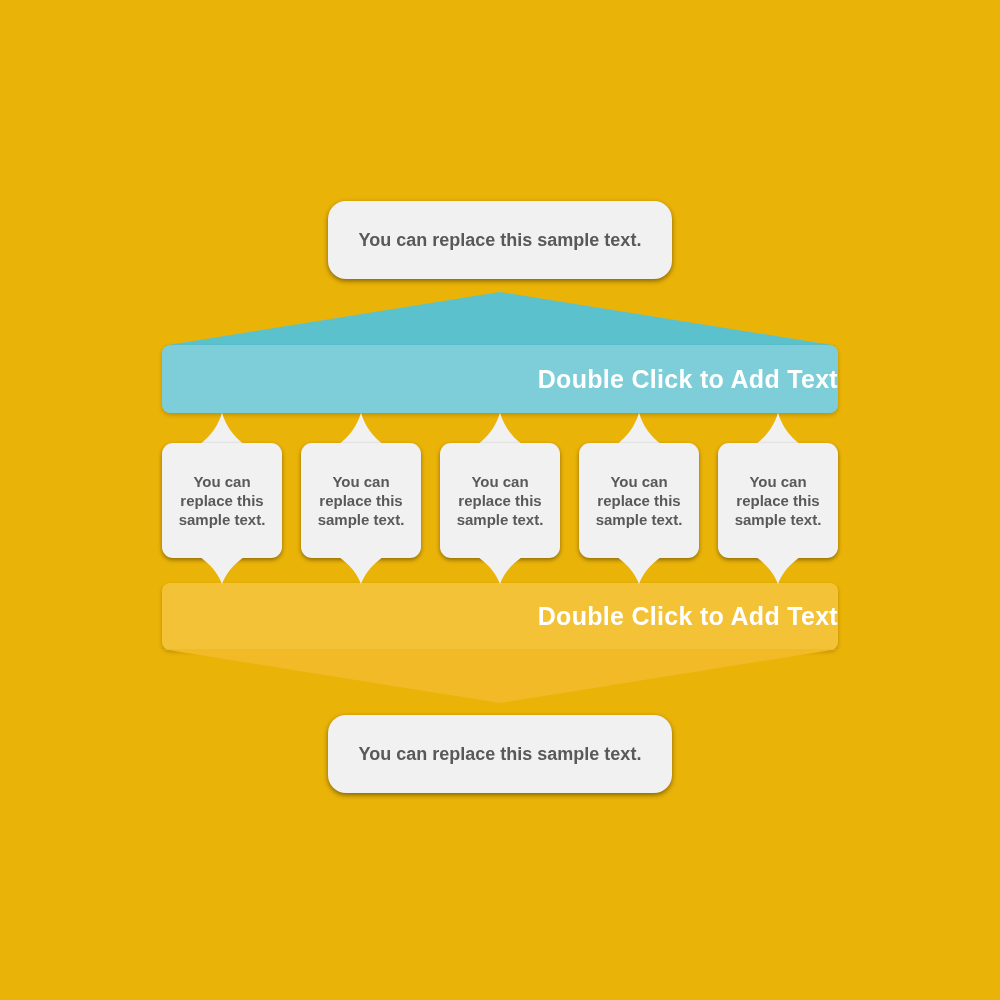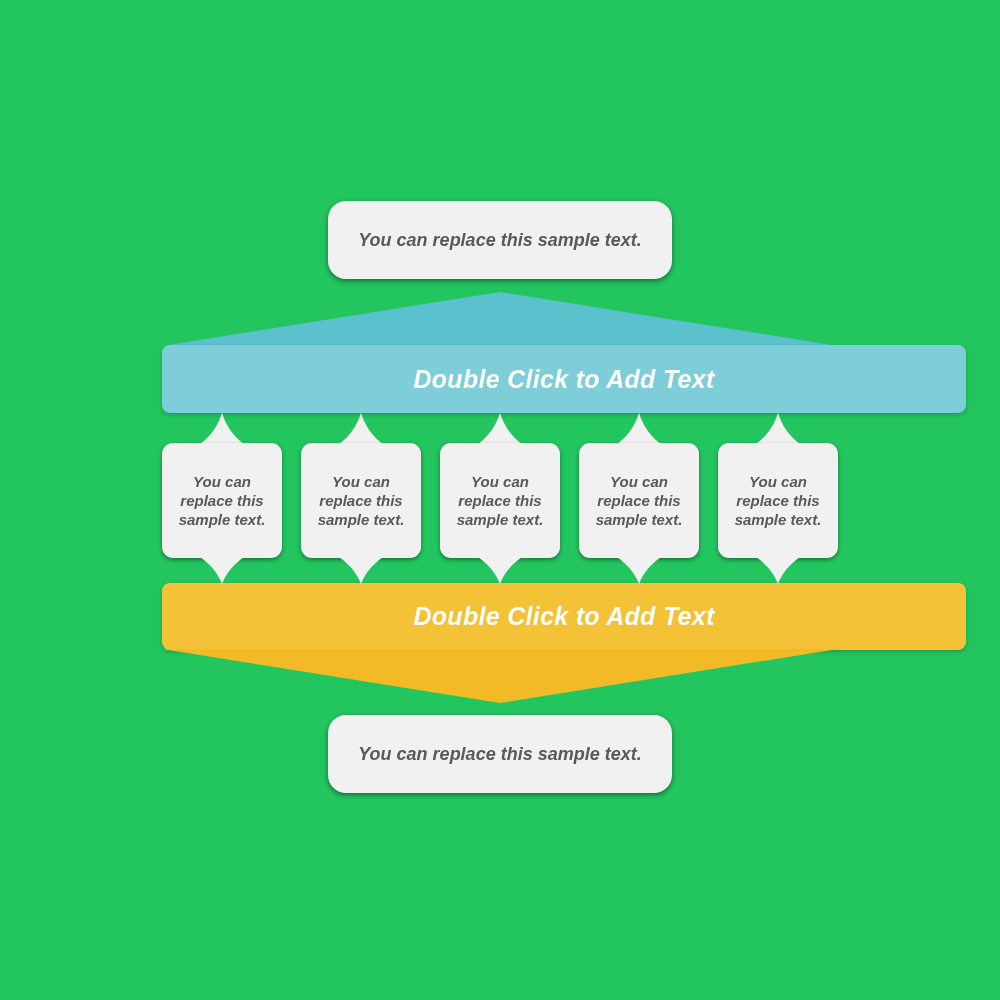--- a/index.html
+++ b/index.html
@@ -5,23 +5,22 @@
   html, body {
     margin: 0;
     padding: 0;
     background: #000000;
     font-family: "Liberation Sans", sans-serif;
   }
   .canvas {
     position: relative;
     width: 1000px;
     height: 1000px;
-    background: #22c55e;
+    background: #eab308;
     overflow: hidden;
-    font-style: italic;
   }
   .abs { position: absolute; }
 
   
   .wide-note {
     left: 328px;
     width: 344px;
     height: 78px;
     background: #f1f1f1;
     border-radius: 18px;
@@ -33,26 +32,26 @@
   .wide-note .note-text {
     color: #595959;
     font-size: 18px;
     font-weight: bold;
     text-align: center;
   }
 
   
   .banner {
     left: 162px;
-    width: 804px;
+    width: 676px;
     background: #7dced8;
     border-radius: 8px;
     display: flex;
     align-items: center;
-    justify-content: center;
+    justify-content: flex-end;
     box-shadow: 0 2px 4px rgba(0,0,0,0.20);
   }
   .banner .banner-text {
     color: #ffffff;
     font-size: 25px;
     font-weight: bold;
     text-align: center;
     letter-spacing: 0.3px;
   }
   .banner.teal   { top: 345px; height: 68px; background: #7dced8; }

